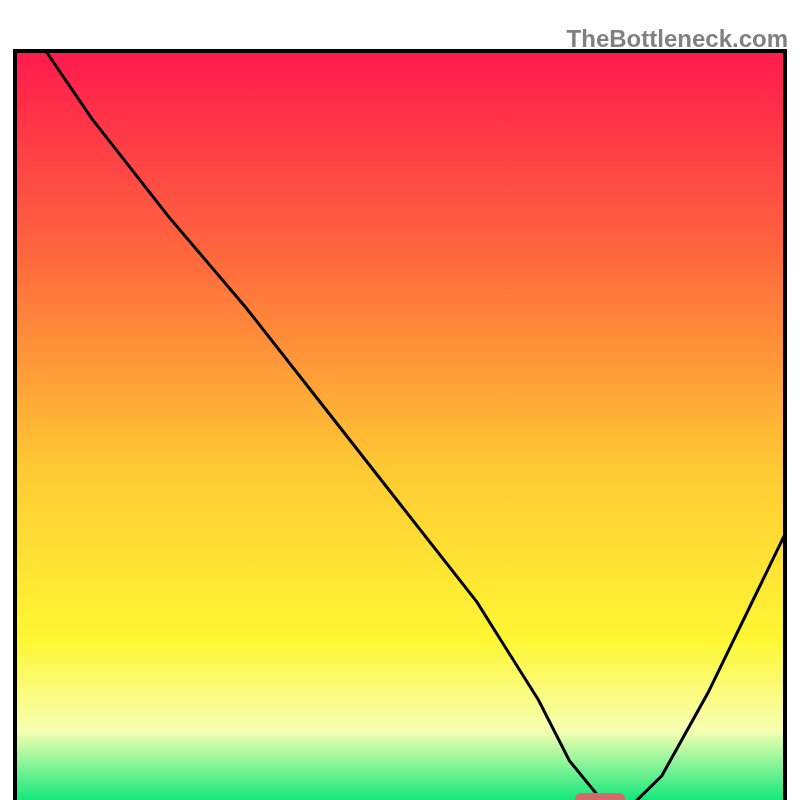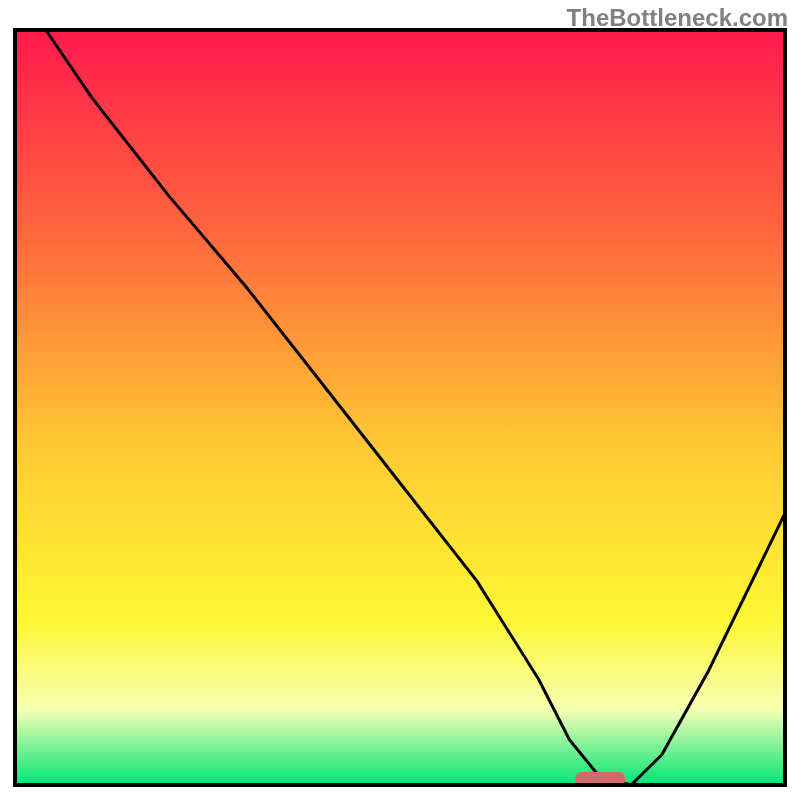--- a/index.html
+++ b/index.html
@@ -7,20 +7,21 @@
     padding: 0;
     width: 800px;
     height: 800px;
     background: #ffffff;
     font-family: Arial, Helvetica, sans-serif;
   }
   .chart-container {
     position: relative;
     width: 800px;
     height: 648px;
+    margin-top: 21px;
   }
   .watermark {
     position: absolute;
     top: 4px;
     right: 12px;
     font-size: 24px;
     font-weight: bold;
     color: #808080;
     font-family: Arial, sans-serif;
     z-index: 20;

